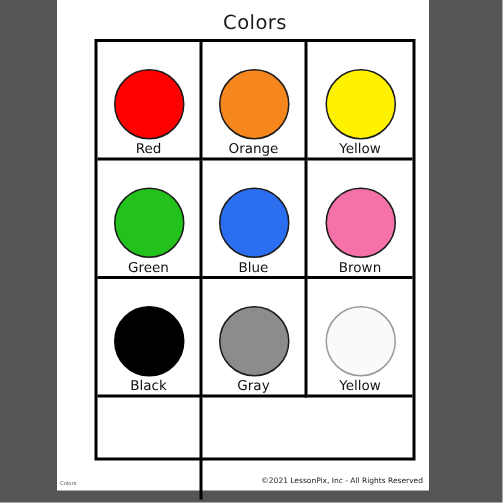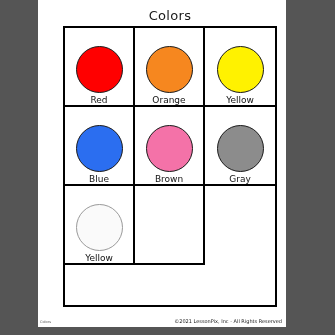--- a/index.html
+++ b/index.html
@@ -114,27 +114,35 @@
     <div class="cell">
       <div class="swatch" style="background: rgb(246, 135, 31); border: 1px solid rgb(26, 26, 26);"></div>
       <div class="label">Orange</div>
     </div>
     <div class="cell">
       <div class="swatch" style="background: rgb(255, 242, 0); border: 1px solid rgb(26, 26, 26);"></div>
       <div class="label">Yellow</div>
     </div>
 
     <div class="cell">
+      <div class="swatch" style="background: rgb(34, 193, 28); border: 1px solid rgb(26, 26, 26);"></div>
+      <div class="label">Green</div>
+    </div>
+    <div class="cell">
       <div class="swatch" style="background: rgb(43, 110, 240); border: 1px solid rgb(26, 26, 26);"></div>
       <div class="label">Blue</div>
     </div>
 
     <div class="cell">
       <div class="swatch" style="background: rgb(244, 114, 168); border: 1px solid rgb(26, 26, 26);"></div>
       <div class="label">Brown</div>
+    </div>
+    <div class="cell">
+      <div class="swatch" style="background: rgb(0, 0, 0); border: 1px solid rgb(0, 0, 0);"></div>
+      <div class="label">Black</div>
     </div>
     <div class="cell">
       <div class="swatch" style="background: rgb(140, 140, 140); border: 1px solid rgb(26, 26, 26);"></div>
       <div class="label">Gray</div>
     </div>
 
     <div class="cell">
       <div class="swatch" style="background: rgb(250, 250, 250); border: 1px solid rgb(154, 154, 154);"></div>
       <div class="label">Yellow</div>
     </div>

